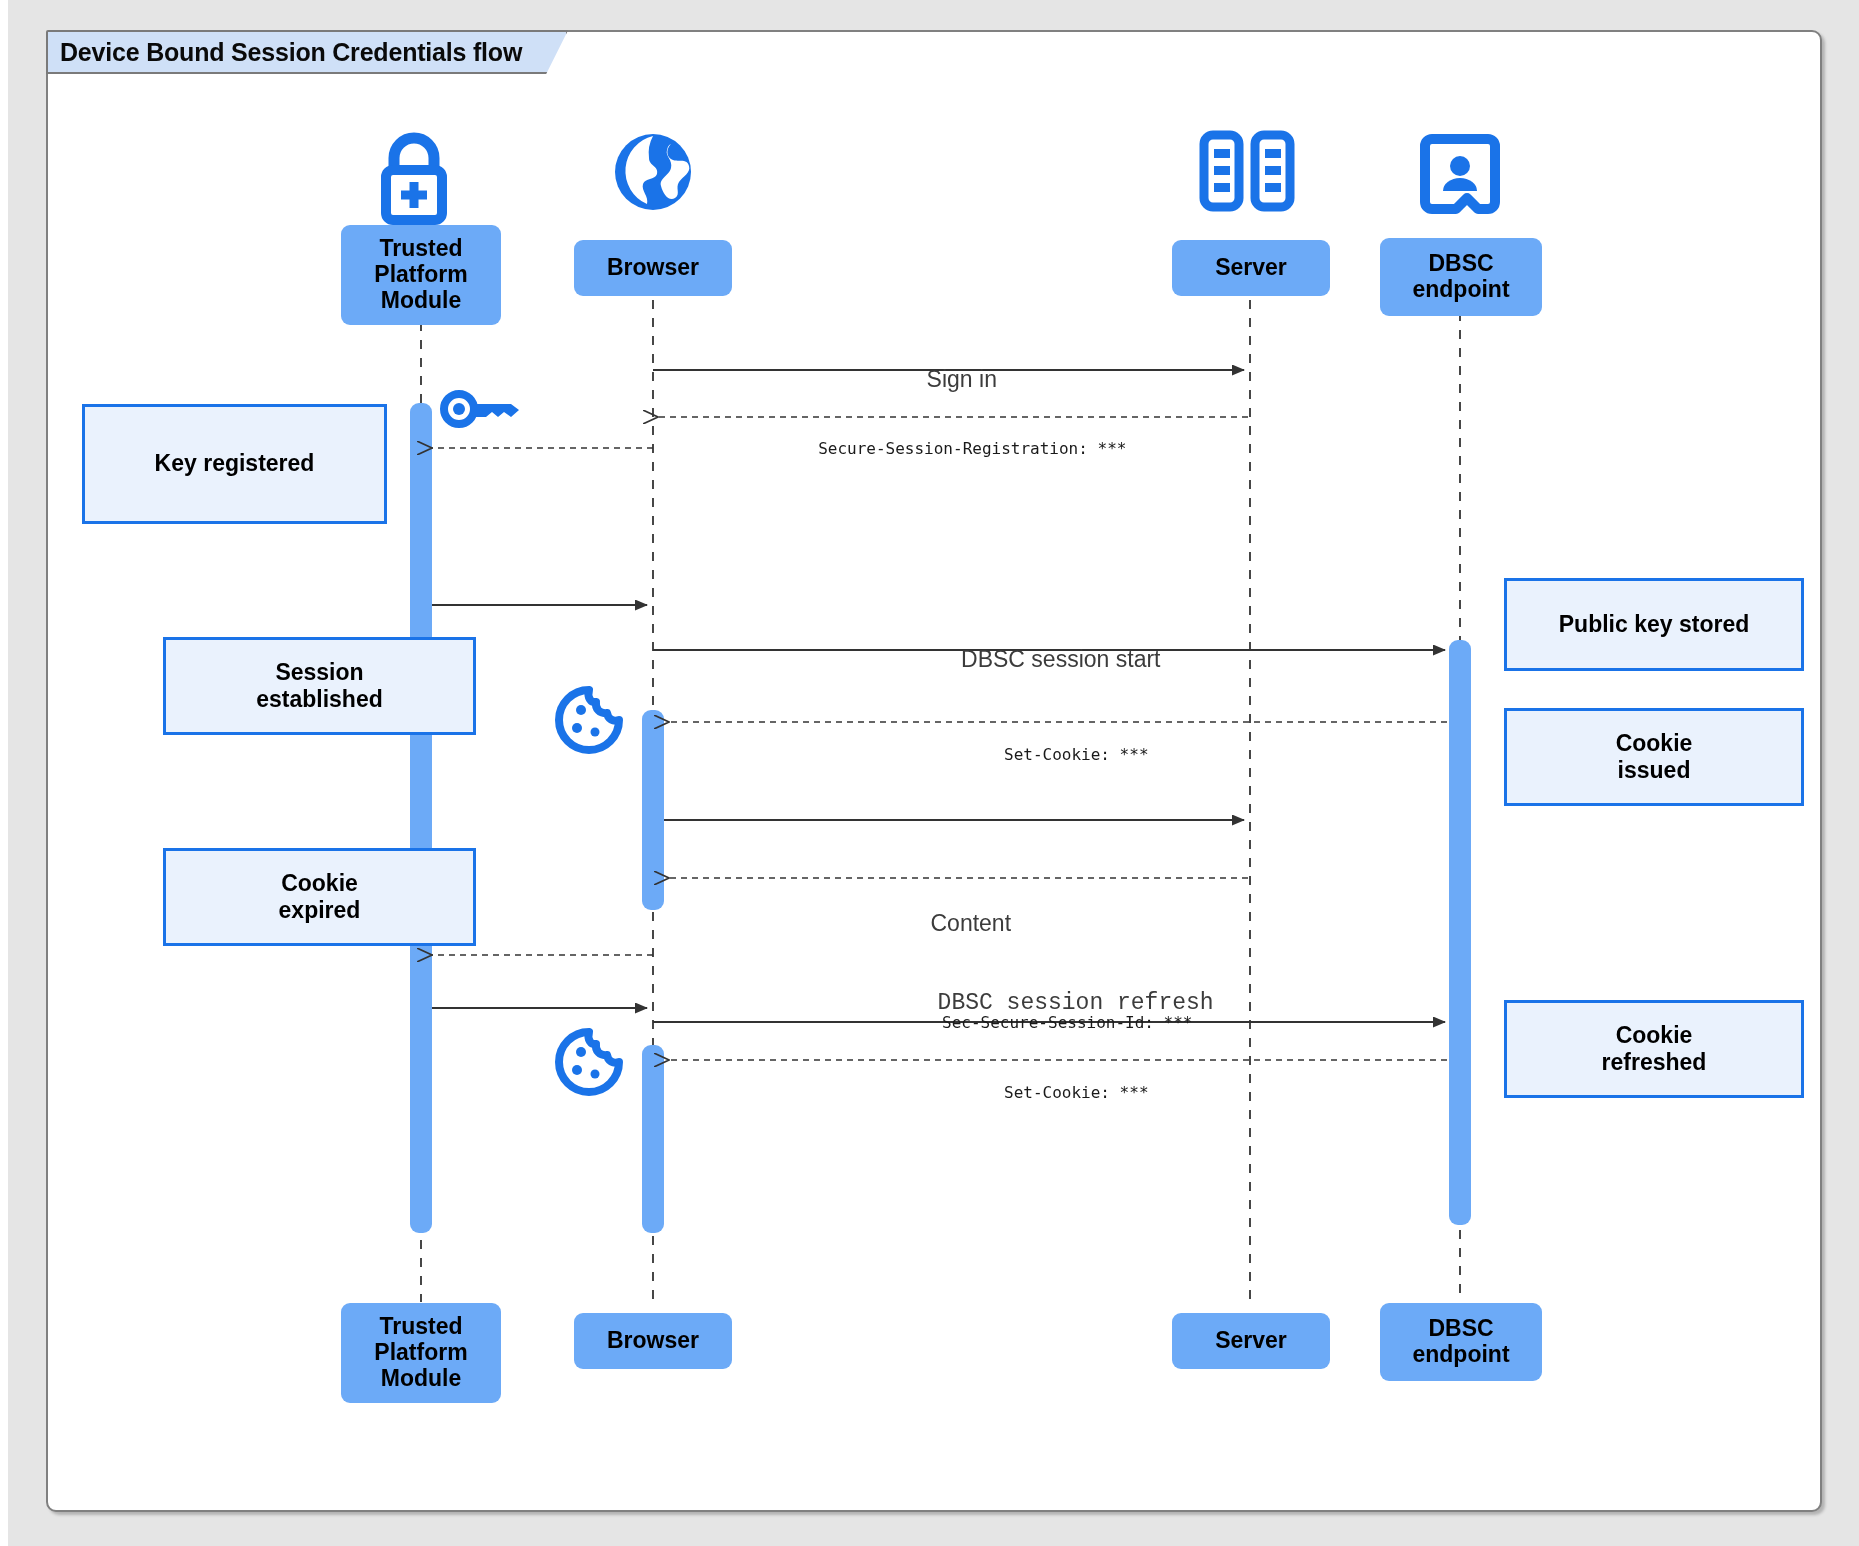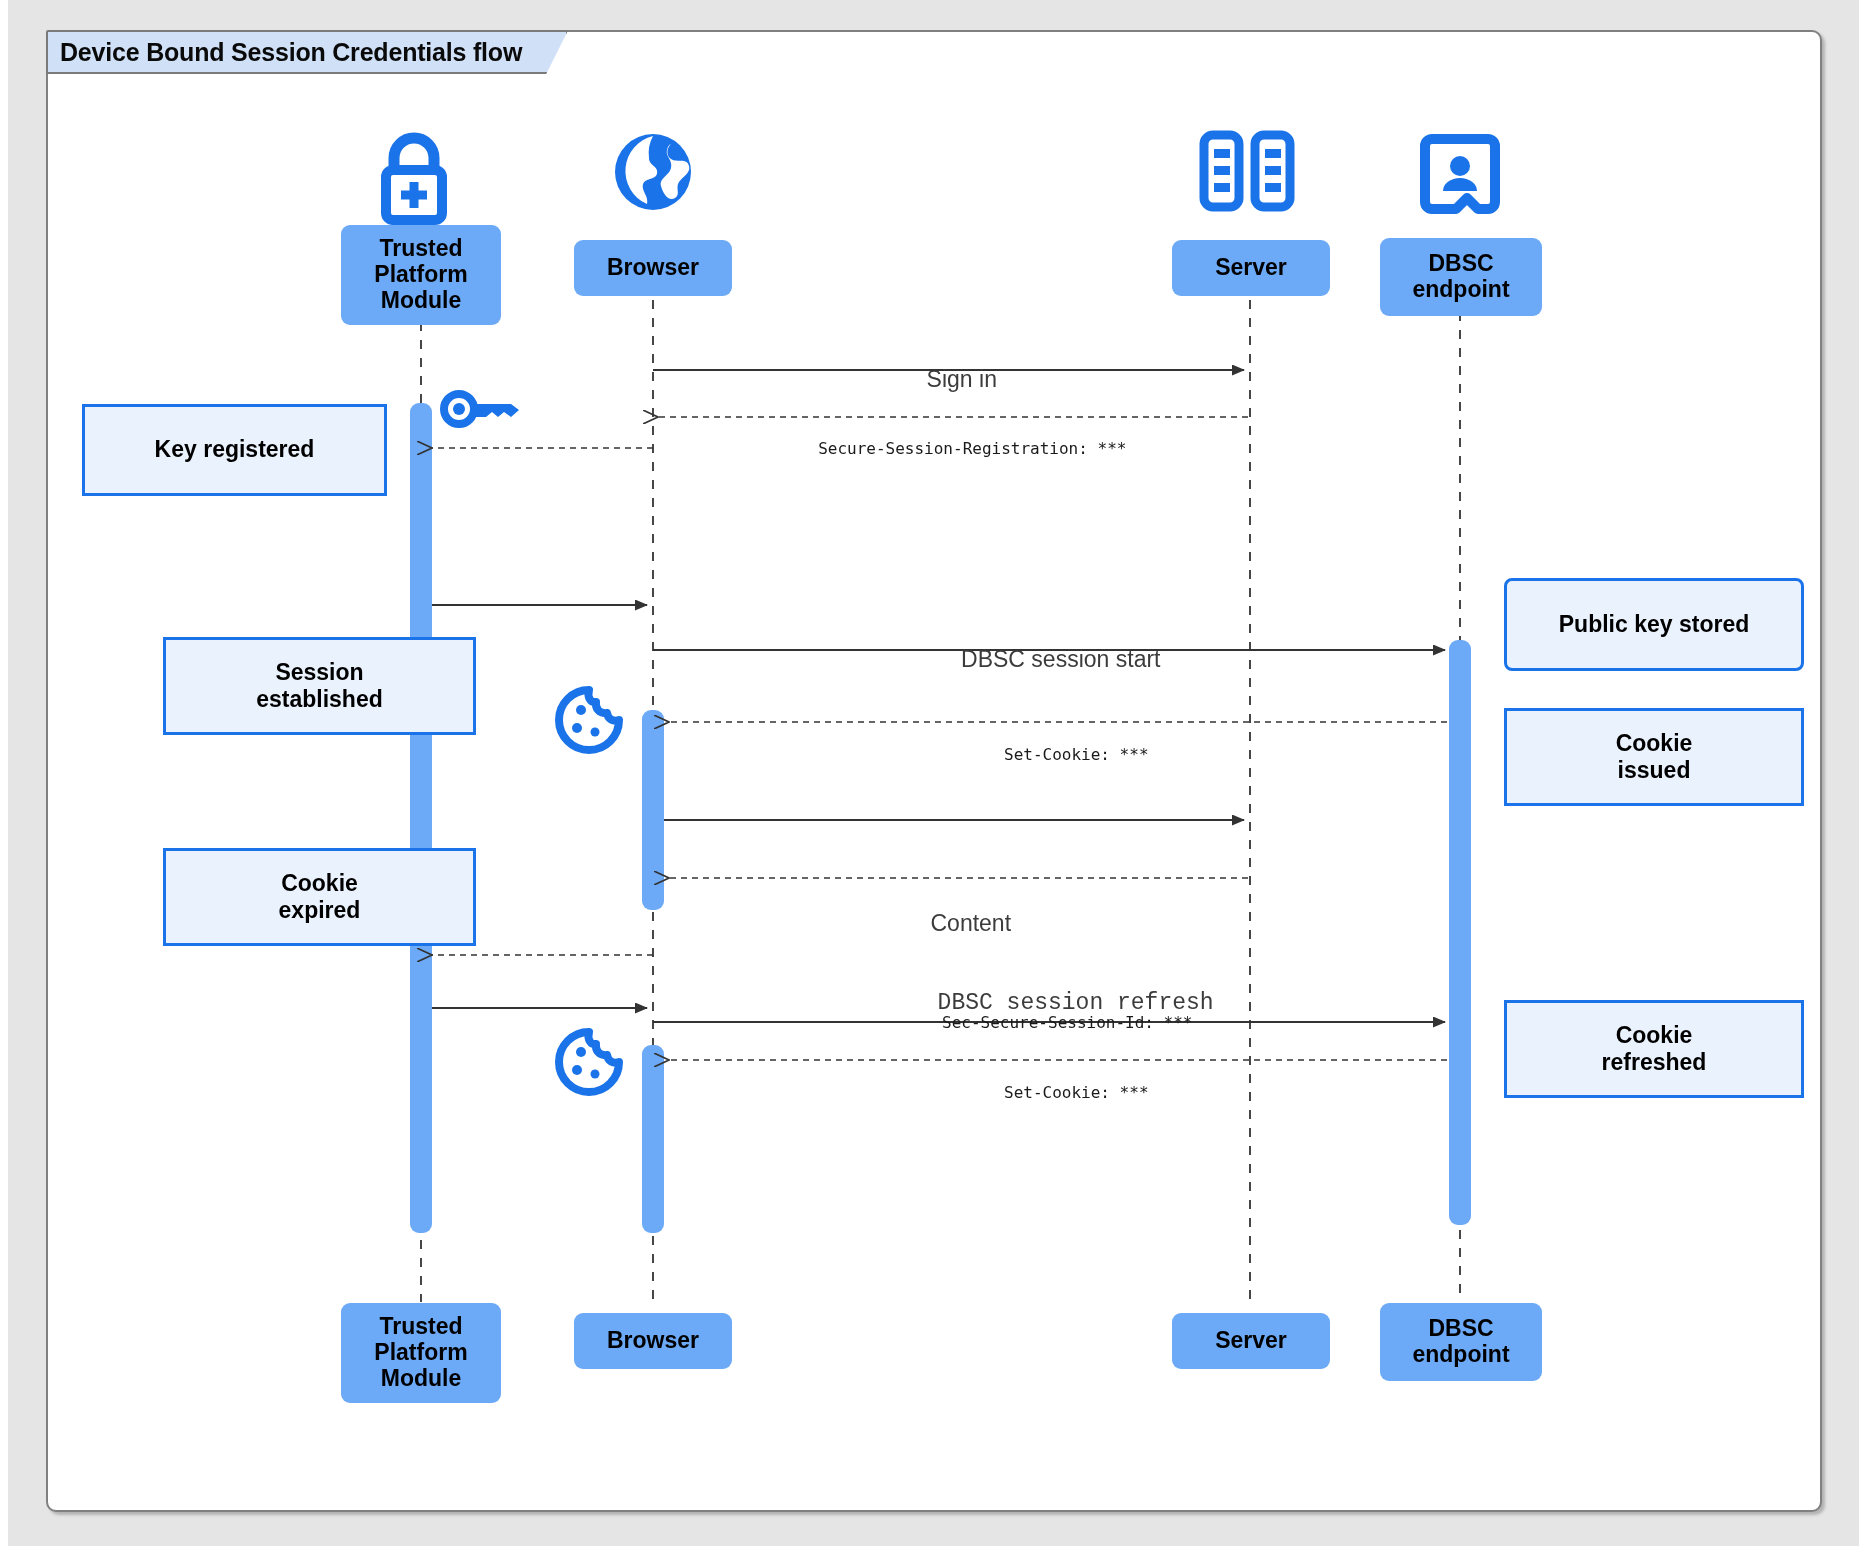--- a/index.html
+++ b/index.html
@@ -187,32 +187,32 @@
     <span style="white-space:pre-line;">Browser</span>
   </div>
   <div class="pbox" style="left:1164px;top:1313px;width:158px;height:56px;">
     <span style="white-space:pre-line;">Server</span>
   </div>
   <div class="pbox" style="left:1372px;top:1303px;width:162px;height:78px;">
     <span style="white-space:pre-line;">DBSC
 endpoint</span>
   </div>
 
-  <div class="note" style="left:74px;top:404px;width:305px;height:92px;">
+  <div class="note" style="left:74px;top:404px;width:305px;height:120px;">
     <span style="white-space:pre-line;">Key registered</span>
   </div>
   <div class="note" style="left:155px;top:637px;width:313px;height:98px;">
     <span style="white-space:pre-line;">Session
 established</span>
   </div>
   <div class="note" style="left:155px;top:848px;width:313px;height:98px;">
     <span style="white-space:pre-line;">Cookie
 expired</span>
   </div>
-  <div class="note" style="left:1496px;top:578px;width:300px;height:93px;border-radius:8px;">
+  <div class="note" style="left:1496px;top:578px;width:300px;height:93px;">
     <span style="white-space:pre-line;">Public key stored</span>
   </div>
   <div class="note" style="left:1496px;top:708px;width:300px;height:98px;">
     <span style="white-space:pre-line;">Cookie
 issued</span>
   </div>
   <div class="note" style="left:1496px;top:1000px;width:300px;height:98px;">
     <span style="white-space:pre-line;">Cookie
 refreshed</span>
   </div>

